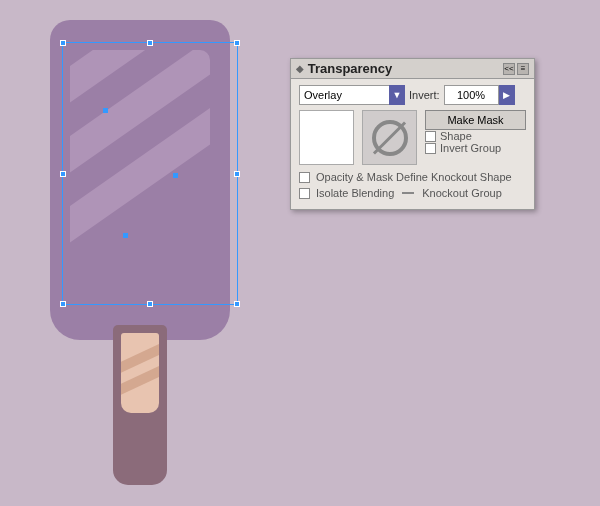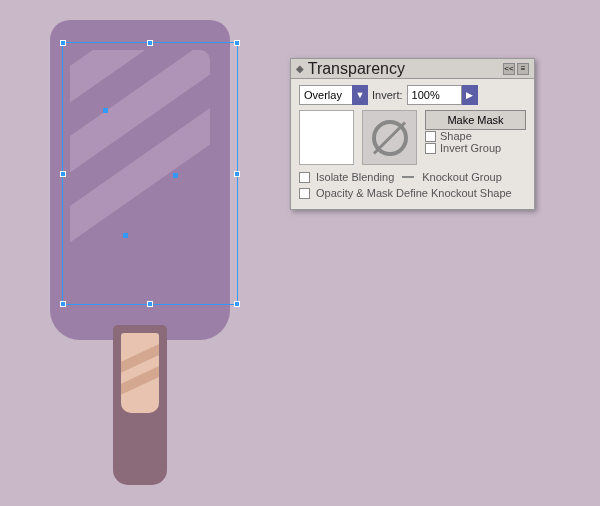--- a/index.html
+++ b/index.html
@@ -172,23 +172,23 @@
       height: 20px;
     }
 
     .panel-title-left {
       display: flex;
       align-items: center;
       gap: 4px;
     }
 
     .panel-title-text {
-      font-size: 16px;
+      font-size: 13px;
       color: #222;
-      font-weight: normal;
+      font-weight: bold;
     }
 
     .panel-ctrl-btn {
       width: 12px;
       height: 12px;
       background: #b8b4b0;
       border: 1px solid #888;
       font-size: 8px;
       display: flex;
       align-items: center;
@@ -201,21 +201,21 @@
     }
 
     .panel-row {
       display: flex;
       align-items: center;
       margin-bottom: 5px;
       gap: 4px;
     }
 
     .blend-select {
-      width: 69px;
+      width: 106px;
       height: 20px;
       background: white;
       border: 1px solid #999;
       font-size: 11px;
       padding: 1px 4px;
       cursor: pointer;
       appearance: none;
       -webkit-appearance: none;
       position: relative;
     }
@@ -251,21 +251,21 @@
       align-items: center;
     }
 
     .opacity-input {
       width: 55px;
       height: 20px;
       border: 1px solid #999;
       background: white;
       font-size: 11px;
       padding: 1px 4px;
-      text-align: left;
+      text-align: center;
     }
 
     .opacity-arrow {
       width: 16px;
       height: 20px;
       background: #5b5ea6;
       display: flex;
       align-items: center;
       justify-content: center;
       color: white;
@@ -466,25 +466,25 @@
           </div>
           <div class="checkbox-row">
             <div class="cb"></div>
             <span class="cb-label">Invert Group</span>
           </div>
         </div>
       </div>
 
       <div class="panel-row-checks">
         <div class="cb"></div>
+        <span class="cb-label">Opacity &amp; Mask Define Knockout Shape</span>
+      </div>
+
+      <div class="panel-row-checks">
+        <div class="cb"></div>
         <span class="cb-label">Isolate Blending</span>
         <span class="separator-line"></span>
         <span class="cb-label">Knockout Group</span>
       </div>
-
-      <div class="panel-row-checks">
-        <div class="cb"></div>
-        <span class="cb-label">Opacity &amp; Mask Define Knockout Shape</span>
-      </div>
     </div>
   </div>
 
 </div>
 
 </body></html>

